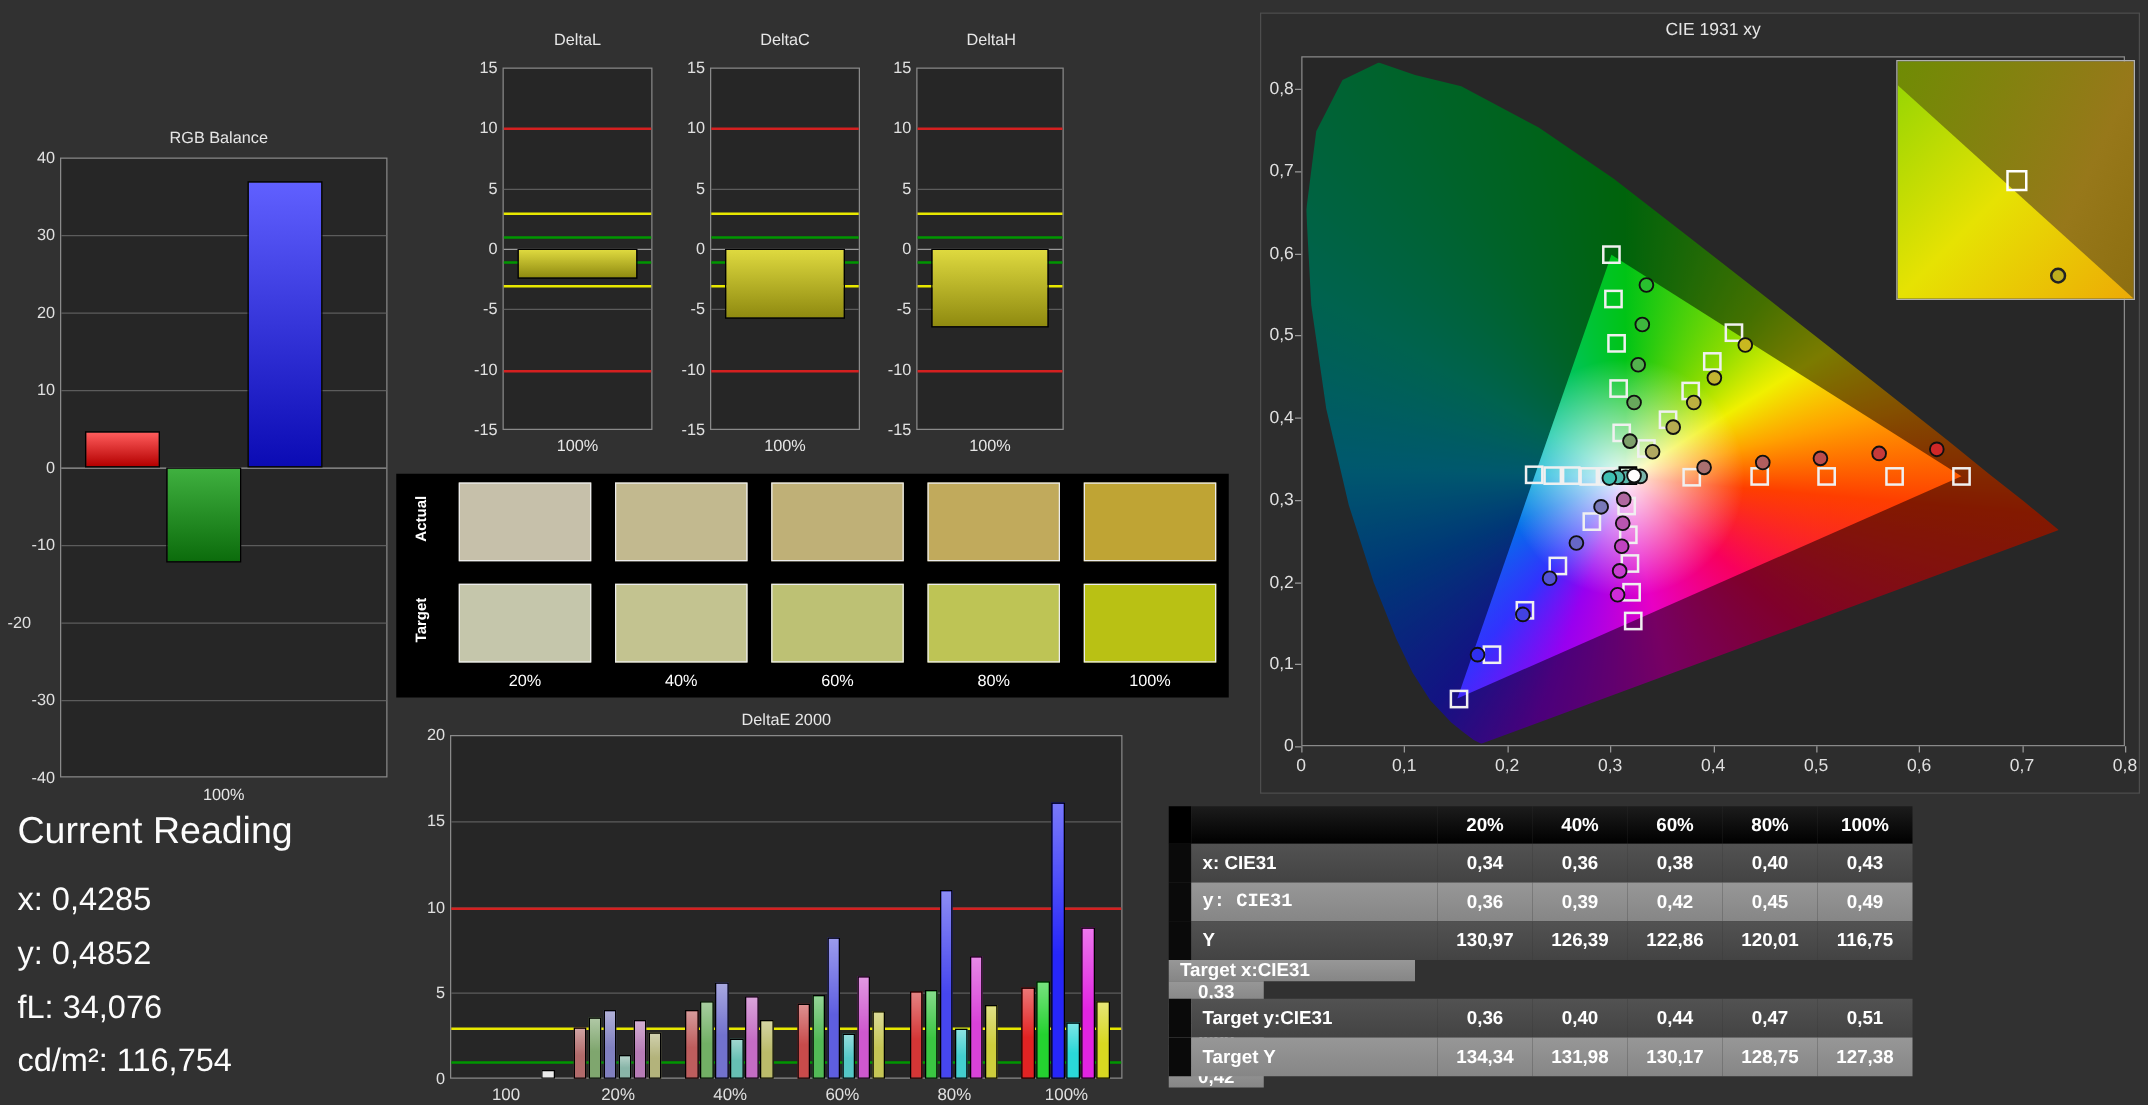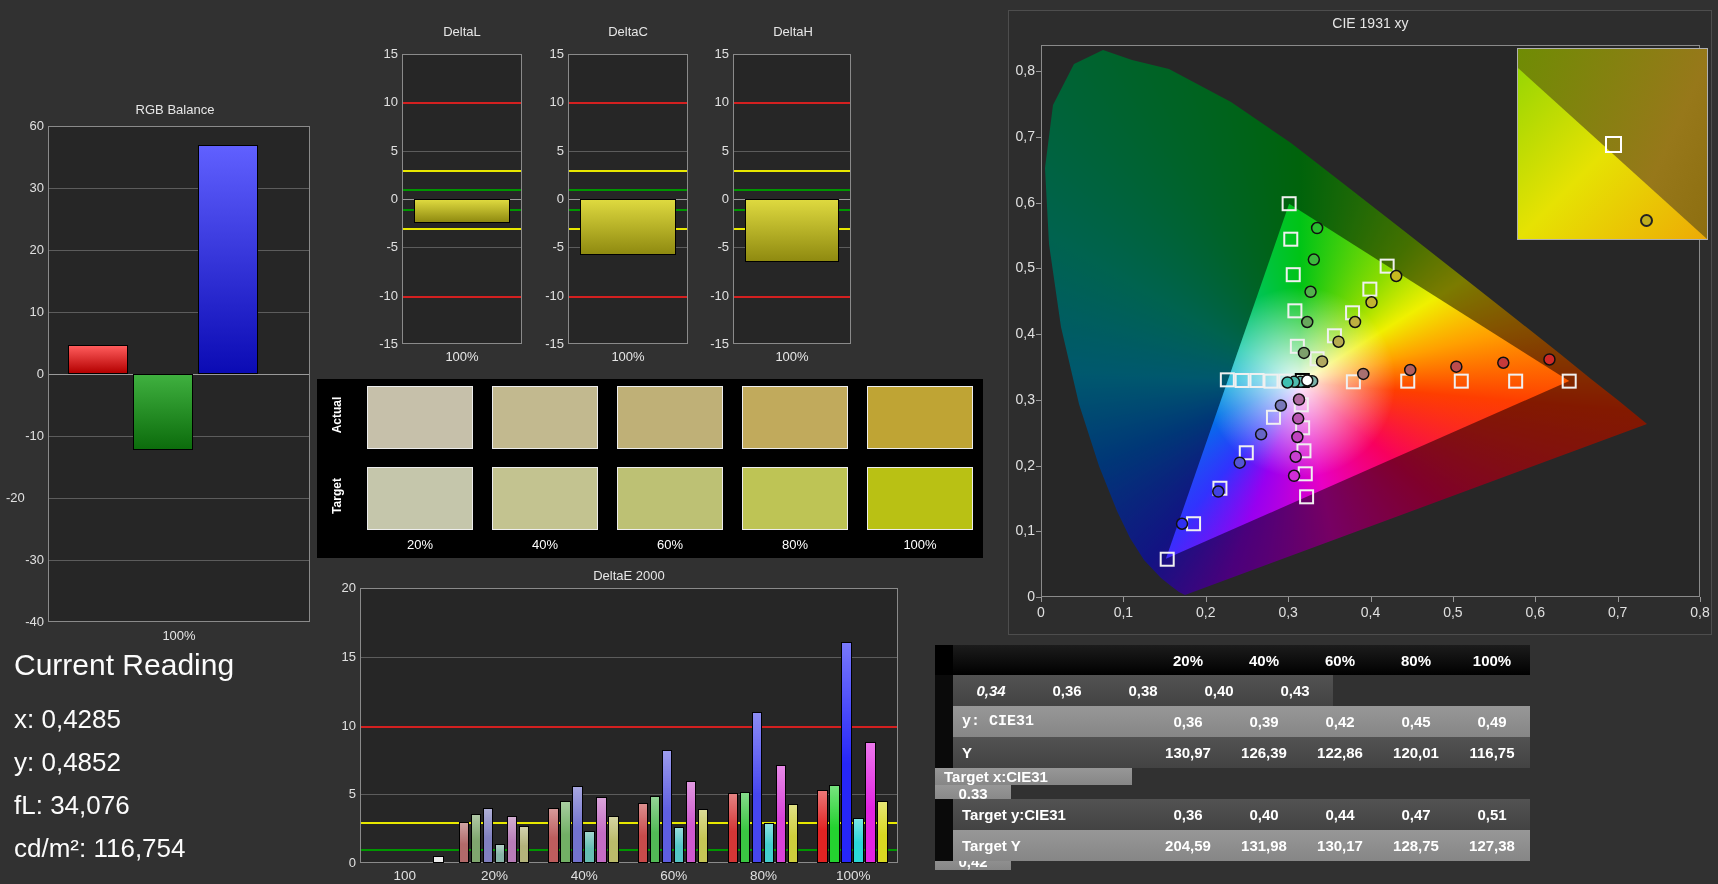--- a/index.html
+++ b/index.html
@@ -183,21 +183,22 @@
         <div class="tcell" style="width: 18px; background: rgb(0, 0, 0);"></div>
         <div class="tcell" style="width: 197px; background: linear-gradient(rgb(28, 28, 28), rgb(0, 0, 0));"></div>
         <div class="tcell" style="width: 76px; background: linear-gradient(rgb(28, 28, 28), rgb(0, 0, 0));">20%</div>
         <div class="tcell" style="width: 76px; background: linear-gradient(rgb(28, 28, 28), rgb(0, 0, 0));">40%</div>
         <div class="tcell" style="width: 76px; background: linear-gradient(rgb(28, 28, 28), rgb(0, 0, 0));">60%</div>
         <div class="tcell" style="width: 76px; background: linear-gradient(rgb(28, 28, 28), rgb(0, 0, 0));">80%</div>
         <div class="tcell" style="width: 76px; background: linear-gradient(rgb(28, 28, 28), rgb(0, 0, 0));">100%</div>
       </div>
       <div class="trow" style="top: 30px; height: 31px;">
         <div class="tcell" style="width: 18px; background: rgb(10, 10, 10);"></div>
-        <div class="tcell" style="width: 76px; background: linear-gradient(rgb(82, 82, 82), rgb(67, 67, 67)); font-style: italic;">0,34</div>
+        <div class="tcell lab" style="width: 197px; background: linear-gradient(rgb(82, 82, 82), rgb(67, 67, 67));">x: CIE31</div>
+        <div class="tcell" style="width: 76px; background: linear-gradient(rgb(82, 82, 82), rgb(67, 67, 67));">0,34</div>
         <div class="tcell" style="width: 76px; background: linear-gradient(rgb(82, 82, 82), rgb(67, 67, 67));">0,36</div>
         <div class="tcell" style="width: 76px; background: linear-gradient(rgb(82, 82, 82), rgb(67, 67, 67));">0,38</div>
         <div class="tcell" style="width: 76px; background: linear-gradient(rgb(82, 82, 82), rgb(67, 67, 67));">0,40</div>
         <div class="tcell" style="width: 76px; background: linear-gradient(rgb(82, 82, 82), rgb(67, 67, 67));">0,43</div>
       </div>
       <div class="trow" style="top: 61px; height: 31px;">
         <div class="tcell" style="width: 18px; background: rgb(10, 10, 10);"></div>
         <div class="tcell lab" style="width: 197px; background: linear-gradient(rgb(151, 151, 151), rgb(134, 134, 134)); font-family: Liberation Mono, monospace;">y: CIE31</div>
         <div class="tcell" style="width: 76px; background: linear-gradient(rgb(151, 151, 151), rgb(134, 134, 134));">0,36</div>
         <div class="tcell" style="width: 76px; background: linear-gradient(rgb(151, 151, 151), rgb(134, 134, 134));">0,39</div>
@@ -228,34 +229,34 @@
         <div class="tcell lab" style="width: 197px; background: linear-gradient(rgb(82, 82, 82), rgb(67, 67, 67));">Target y:CIE31</div>
         <div class="tcell" style="width: 76px; background: linear-gradient(rgb(82, 82, 82), rgb(67, 67, 67));">0,36</div>
         <div class="tcell" style="width: 76px; background: linear-gradient(rgb(82, 82, 82), rgb(67, 67, 67));">0,40</div>
         <div class="tcell" style="width: 76px; background: linear-gradient(rgb(82, 82, 82), rgb(67, 67, 67));">0,44</div>
         <div class="tcell" style="width: 76px; background: linear-gradient(rgb(82, 82, 82), rgb(67, 67, 67));">0,47</div>
         <div class="tcell" style="width: 76px; background: linear-gradient(rgb(82, 82, 82), rgb(67, 67, 67));">0,51</div>
       </div>
       <div class="trow" style="top: 185px; height: 31px;">
         <div class="tcell" style="width: 18px; background: rgb(10, 10, 10);"></div>
         <div class="tcell lab" style="width: 197px; background: linear-gradient(rgb(151, 151, 151), rgb(134, 134, 134));">Target Y</div>
-        <div class="tcell" style="width: 76px; background: linear-gradient(rgb(151, 151, 151), rgb(134, 134, 134));">204,59</div>
+        <div class="tcell" style="width: 76px; background: linear-gradient(rgb(151, 151, 151), rgb(134, 134, 134));">134,34</div>
         <div class="tcell" style="width: 76px; background: linear-gradient(rgb(151, 151, 151), rgb(134, 134, 134));">131,98</div>
         <div class="tcell" style="width: 76px; background: linear-gradient(rgb(151, 151, 151), rgb(134, 134, 134));">130,17</div>
         <div class="tcell" style="width: 76px; background: linear-gradient(rgb(151, 151, 151), rgb(134, 134, 134));">128,75</div>
         <div class="tcell" style="width: 76px; background: linear-gradient(rgb(151, 151, 151), rgb(134, 134, 134));">127,38</div>
       </div>
     </div>
 
   <div id="cr-title">Current Reading</div>
   <div id="cr-0" class="cr-line">x: 0,4285</div>
   <div id="cr-1" class="cr-line">y: 0,4852</div>
   <div id="cr-2" class="cr-line">fL: 34,076</div>
   <div id="cr-3" class="cr-line">cd/m²: 116,754</div>
-<div style="position: absolute; left: 6px; top: 118px; width: 38px; text-align: right; font-size: 13px; color: rgb(224, 224, 224);">60</div>
+<div style="position: absolute; left: 6px; top: 118px; width: 38px; text-align: right; font-size: 13px; color: rgb(224, 224, 224);">40</div>
     <div style="position: absolute; left: 49px; top: 188px; width: 260px; height: 1px; background: rgb(92, 92, 92);"></div>
     <div style="position: absolute; left: 6px; top: 180px; width: 38px; text-align: right; font-size: 13px; color: rgb(224, 224, 224);">30</div>
     <div style="position: absolute; left: 49px; top: 250px; width: 260px; height: 1px; background: rgb(92, 92, 92);"></div>
     <div style="position: absolute; left: 6px; top: 242px; width: 38px; text-align: right; font-size: 13px; color: rgb(224, 224, 224);">20</div>
     <div style="position: absolute; left: 49px; top: 312px; width: 260px; height: 1px; background: rgb(92, 92, 92);"></div>
     <div style="position: absolute; left: 6px; top: 304px; width: 38px; text-align: right; font-size: 13px; color: rgb(224, 224, 224);">10</div>
     <div style="position: absolute; left: 49px; top: 374px; width: 260px; height: 1px; background: rgb(154, 154, 154);"></div>
     <div style="position: absolute; left: 6px; top: 366px; width: 38px; text-align: right; font-size: 13px; color: rgb(224, 224, 224);">0</div>
     <div style="position: absolute; left: 49px; top: 436px; width: 260px; height: 1px; background: rgb(92, 92, 92);"></div>
     <div style="position: absolute; left: 6px; top: 428px; width: 38px; text-align: right; font-size: 13px; color: rgb(224, 224, 224);">-10</div>

